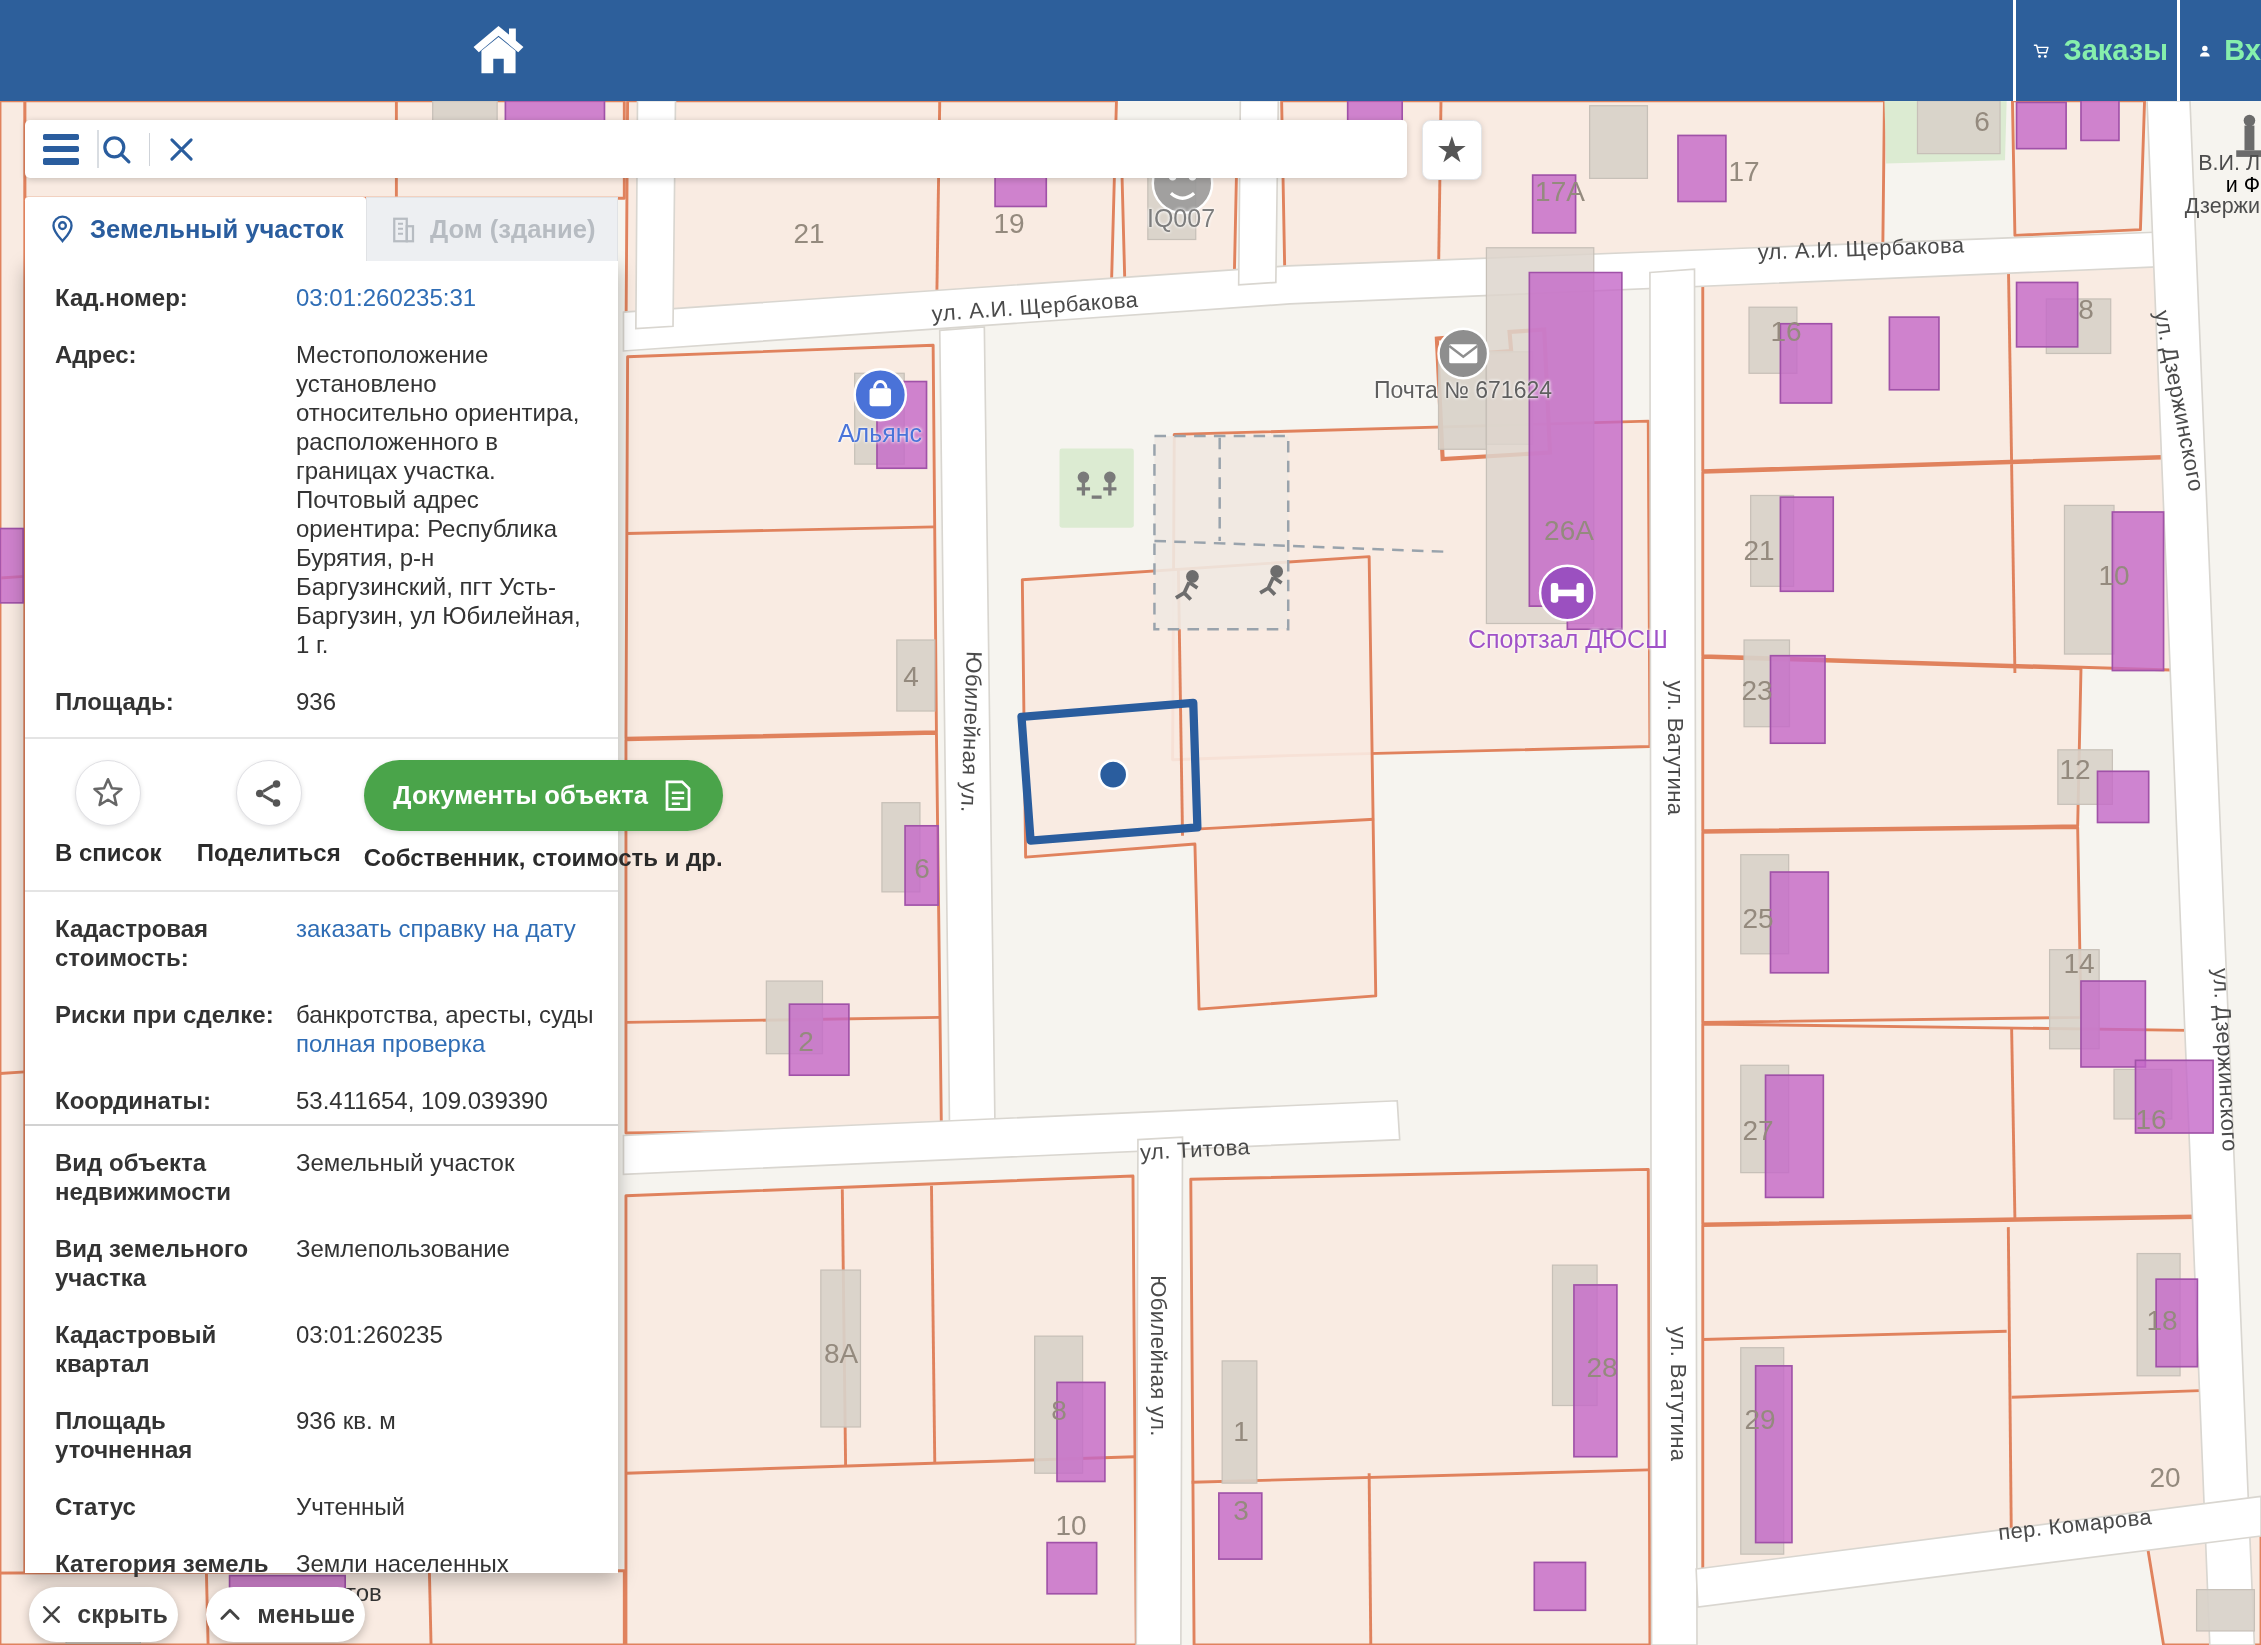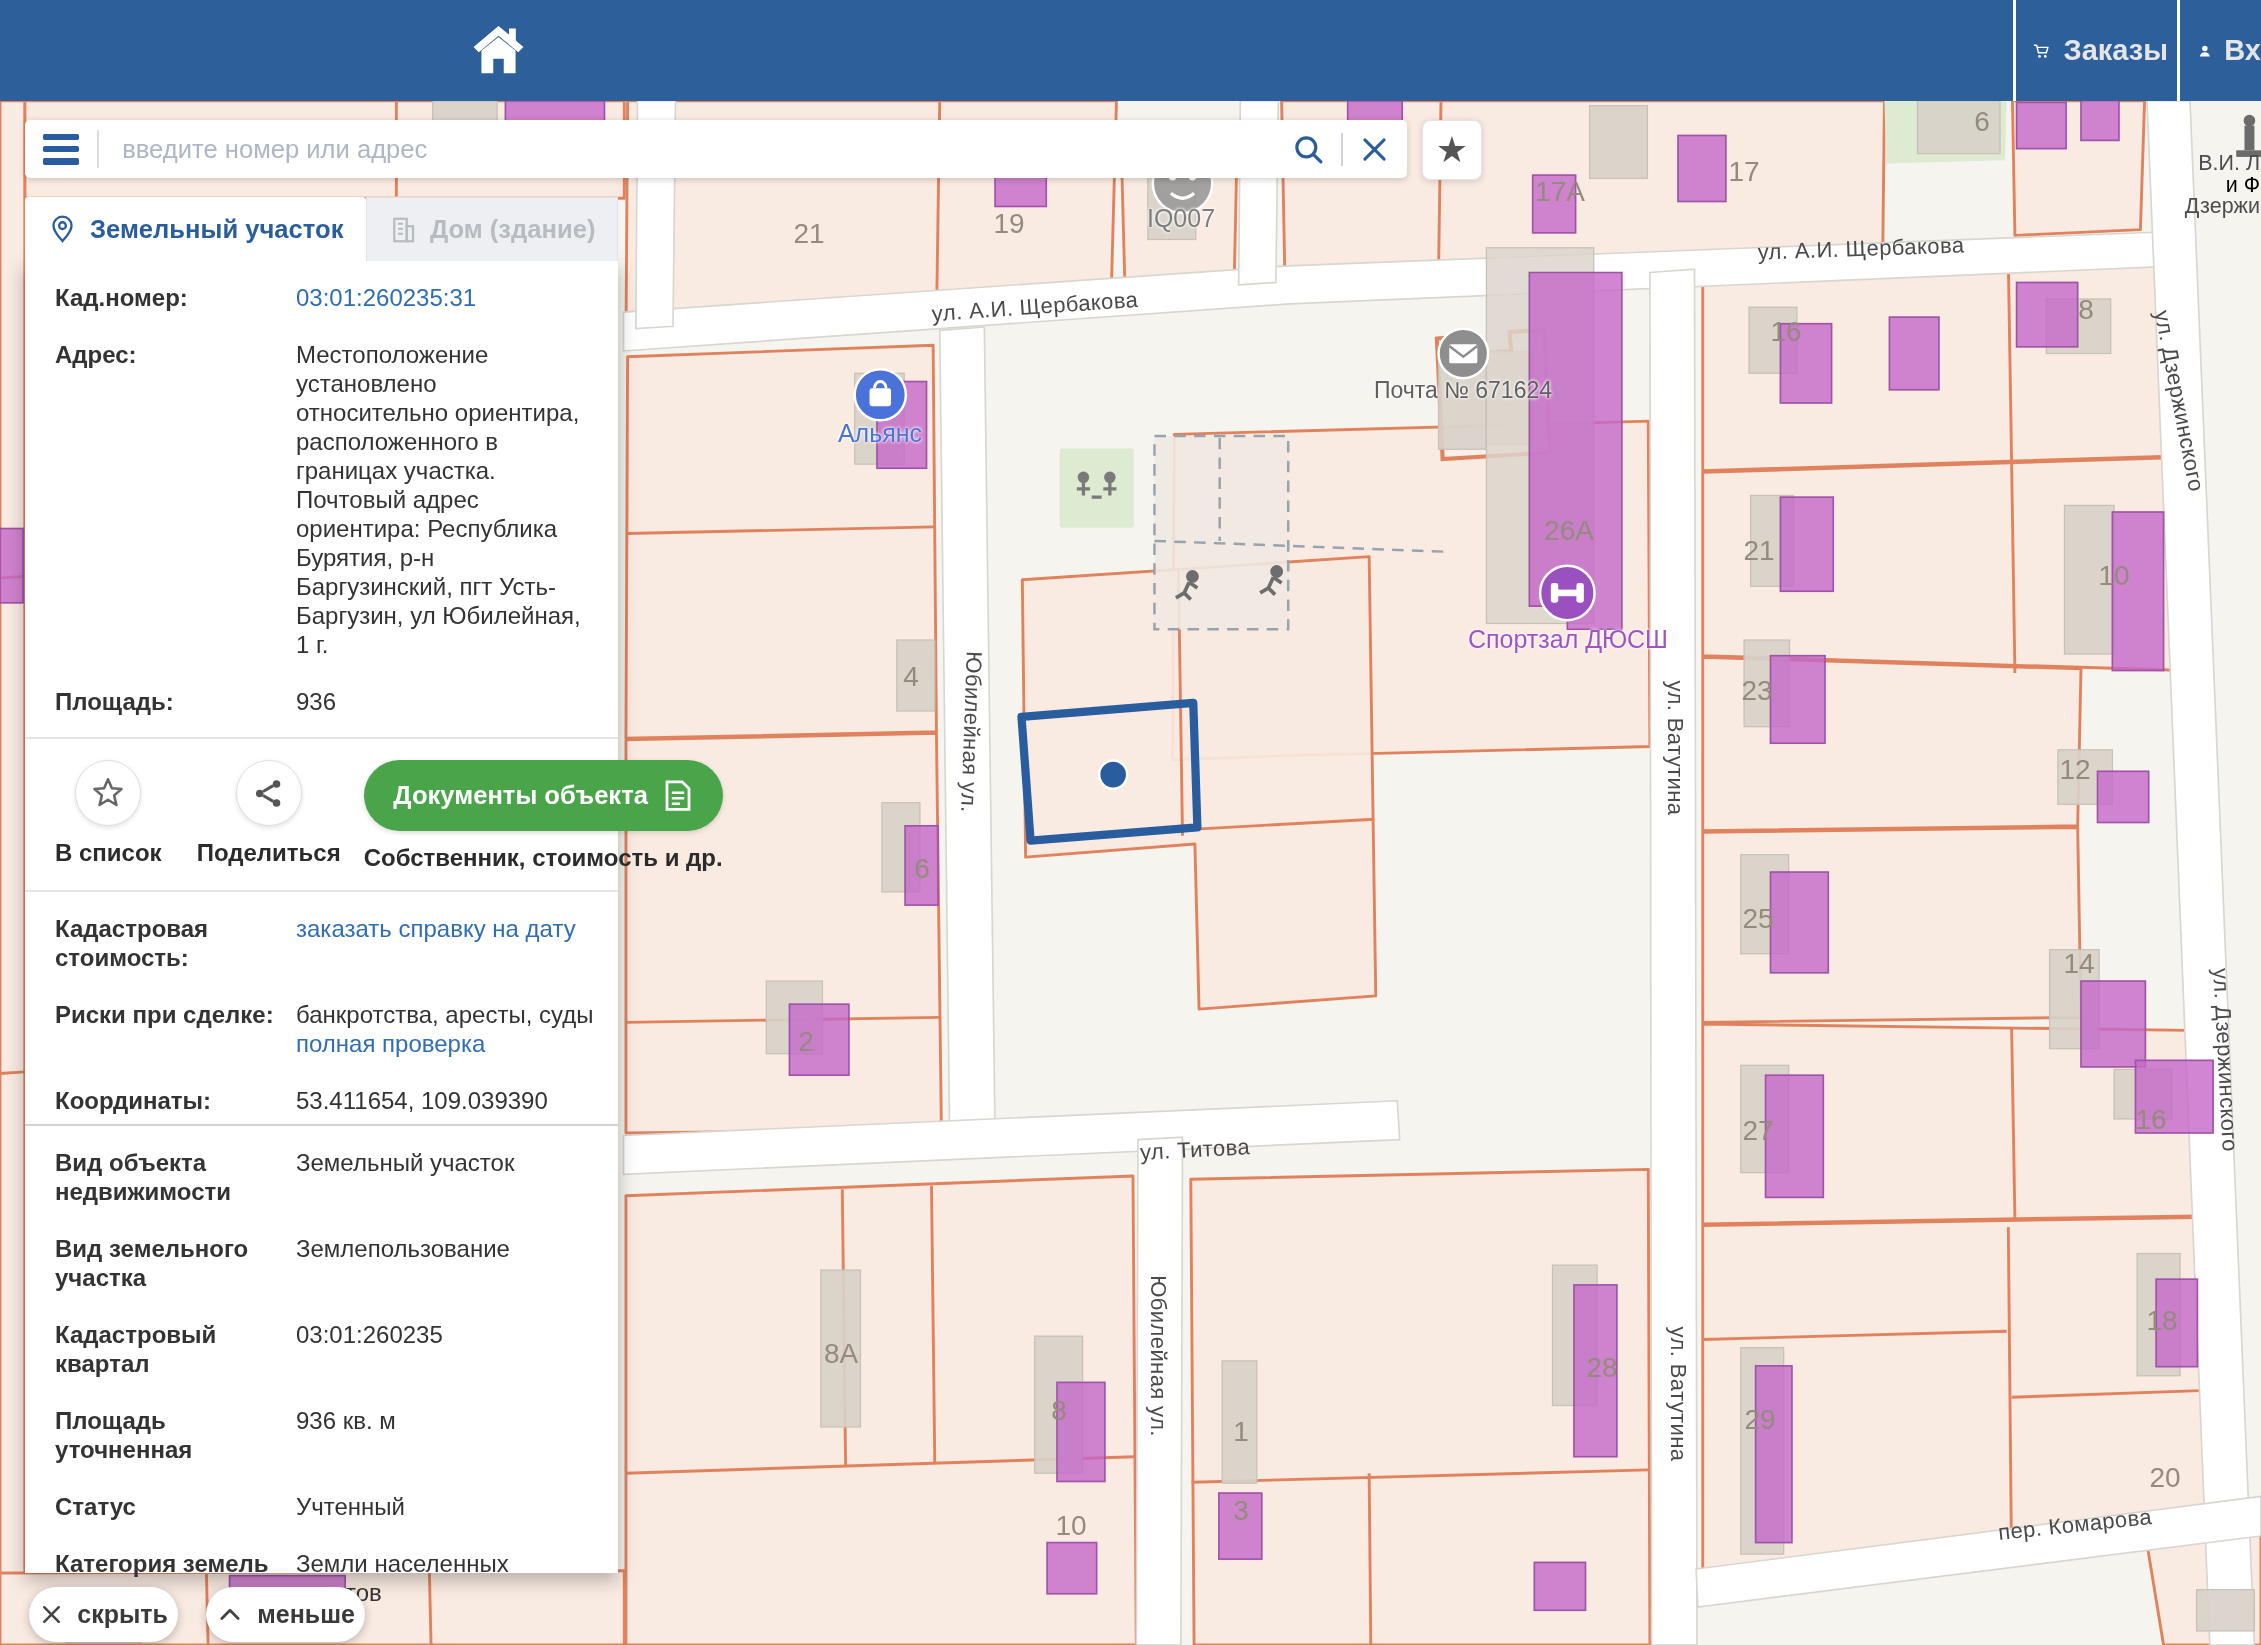--- a/index.html
+++ b/index.html
@@ -3,21 +3,21 @@
 <meta charset="utf-8">
 <style>
   html,body{margin:0;padding:0;background:#f5f3ee;}
   #app{position:relative;width:2261px;height:1645px;overflow:hidden;
        font-family:"Liberation Sans",sans-serif;-webkit-font-smoothing:antialiased;}
   
   #topbar{position:absolute;left:0;top:0;width:2261px;height:101px;background:#2d5f9b;z-index:50;}
   #home-btn{position:absolute;left:467px;top:18px;width:63px;height:63px;cursor:pointer;}
   .tb-sep{position:absolute;top:0;width:2.5px;height:101px;background:#ffffff;}
   .tb-btn{position:absolute;top:0;height:101px;display:flex;align-items:center;gap:13.2px;
-          color:#e5e5e5;font-size:29px;font-weight:bold;cursor:pointer;}
+          color:#86efac;font-size:29px;font-weight:bold;cursor:pointer;}
   
   #searchbar{position:absolute;left:25px;top:120px;width:1382px;height:58px;background:#fff;
              border-radius:5px;box-shadow:0 1.7px 6.6px rgba(0,0,0,.18);z-index:40;display:flex;align-items:center;}
   #burger{width:36px;height:31px;margin-left:18px;display:flex;flex-direction:column;justify-content:space-between;cursor:pointer;}
   #burger span{display:block;height:6.6px;border-radius:1.7px;background:#2a5d9e;}
   #search-divider{width:1.7px;height:38px;background:#d9dde2;margin-left:18px;}
   #search-input{flex:1;border:none;outline:none;font-size:25.6px;color:#333;margin-left:21.5px;
                 font-family:"Liberation Sans",sans-serif;background:transparent;}
   #search-input::placeholder{color:#aeb6c4;}
   #search-right{display:flex;align-items:center;gap:15px;margin-right:16.5px;}
@@ -337,21 +337,20 @@
     </div>
   </div>
 
   <div id="searchbar">
     <div id="burger">
         <span></span>
         <span></span>
         <span></span>
       </div>
     <div id="search-divider"></div>
-    <input id="search-input" type="text" placeholder="введите номер или адрес" style="">
     <div id="search-right">
       <svg width="35" height="35" viewBox="0 0 24 24">
         <circle cx="10.5" cy="10.5" r="6.5" fill="none" stroke="#2a5d9e" stroke-width="2.2"></circle>
         <path d="M15.5 15.5 L20.5 20.5" stroke="#2a5d9e" stroke-width="2.2" stroke-linecap="round"></path>
       </svg>
       <div class="vline"></div>
       <svg width="33" height="33" viewBox="0 0 24 24">
         <path d="M5 5 L19 19 M19 5 L5 19" stroke="#2a5d9e" stroke-width="2.2" stroke-linecap="round"></path>
       </svg>
     </div>

